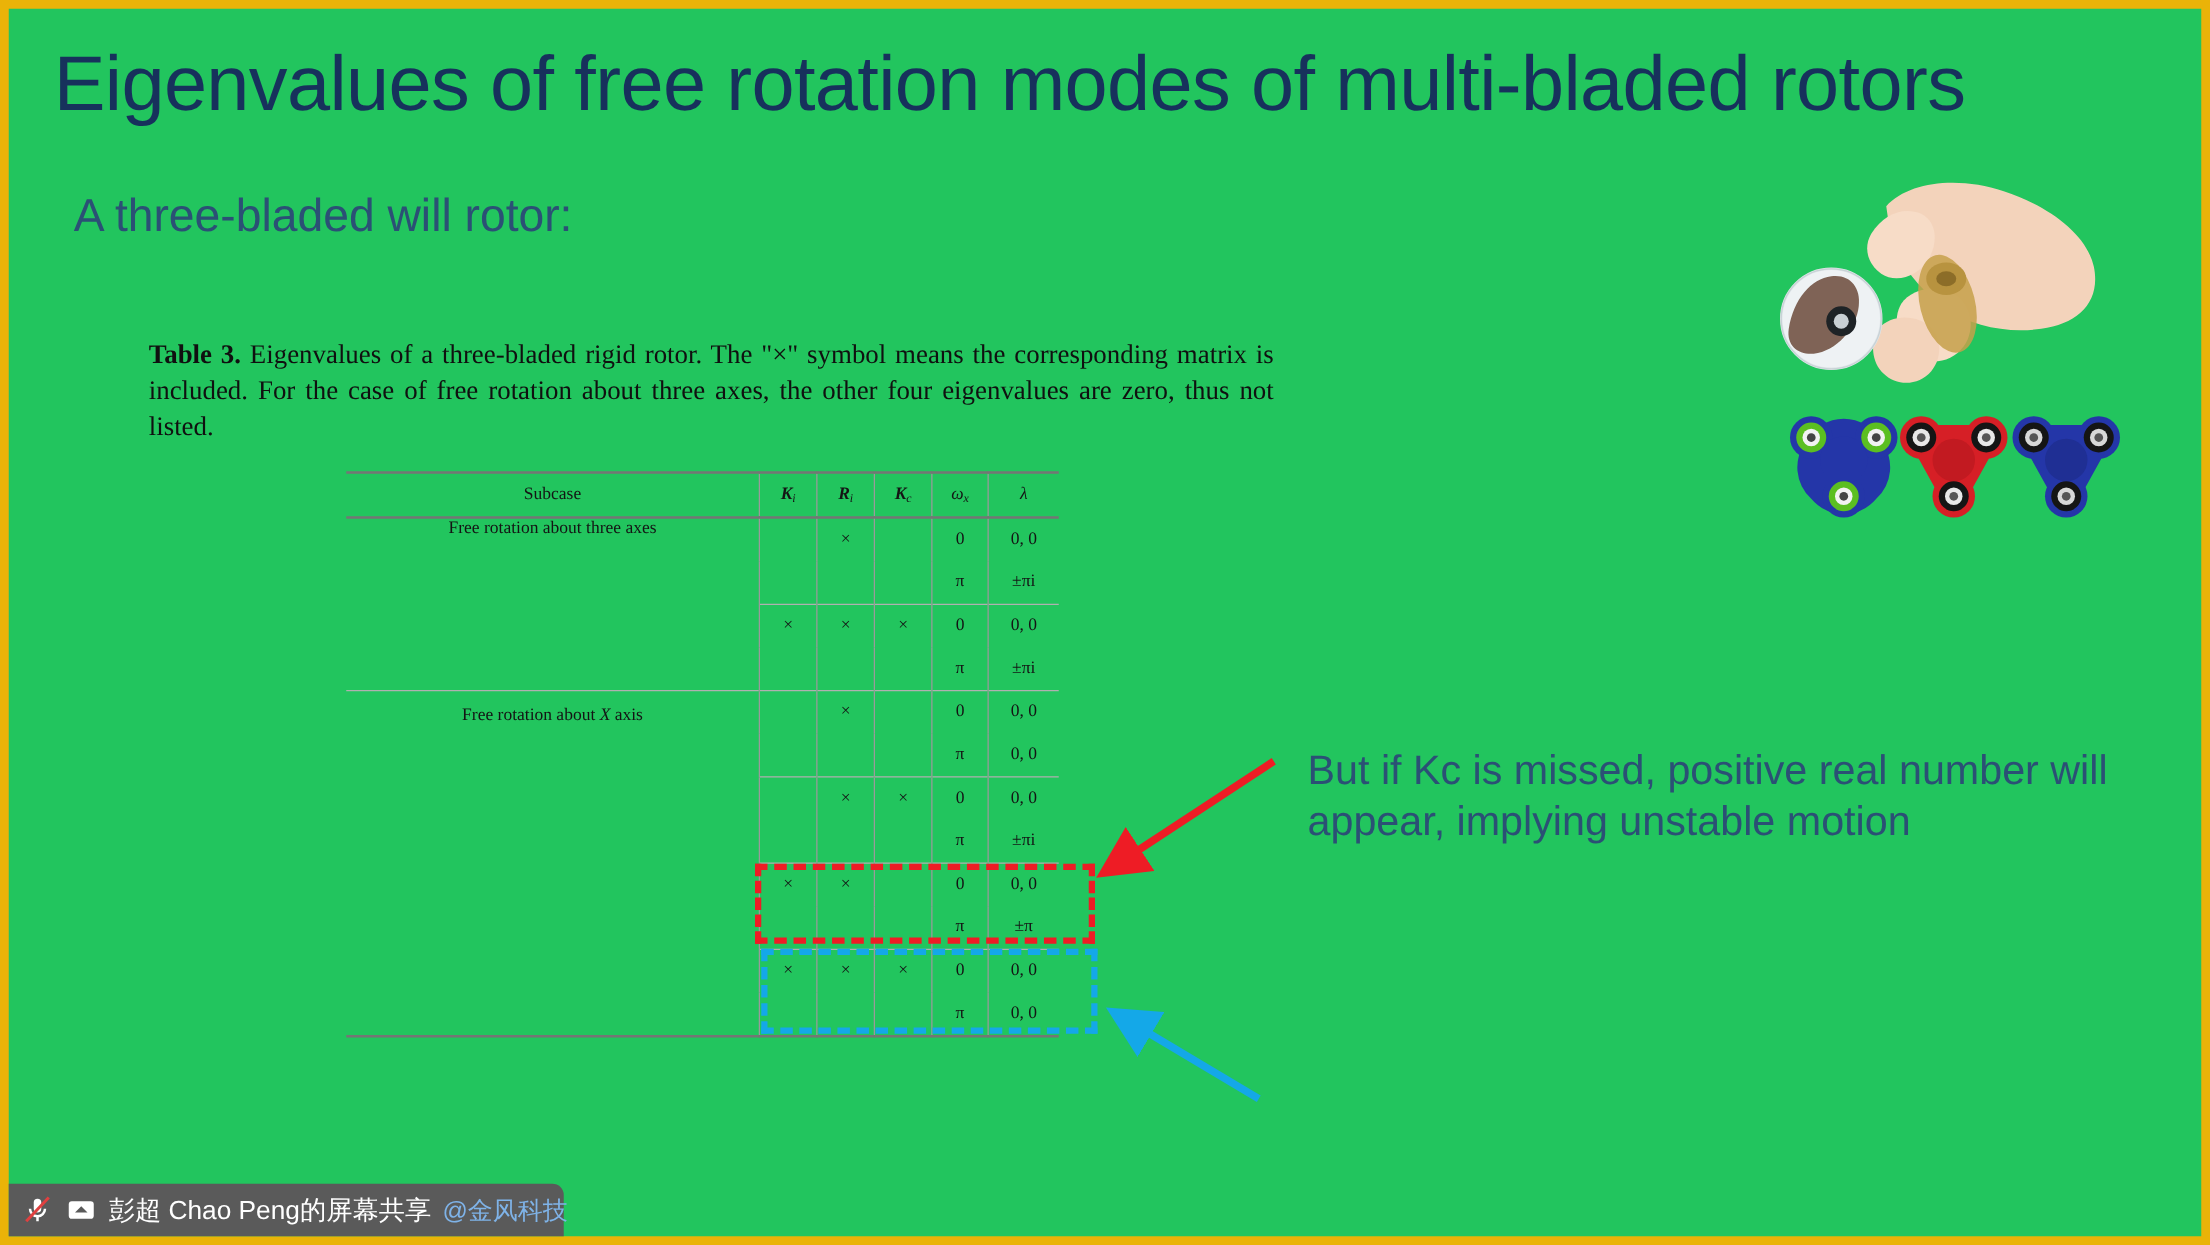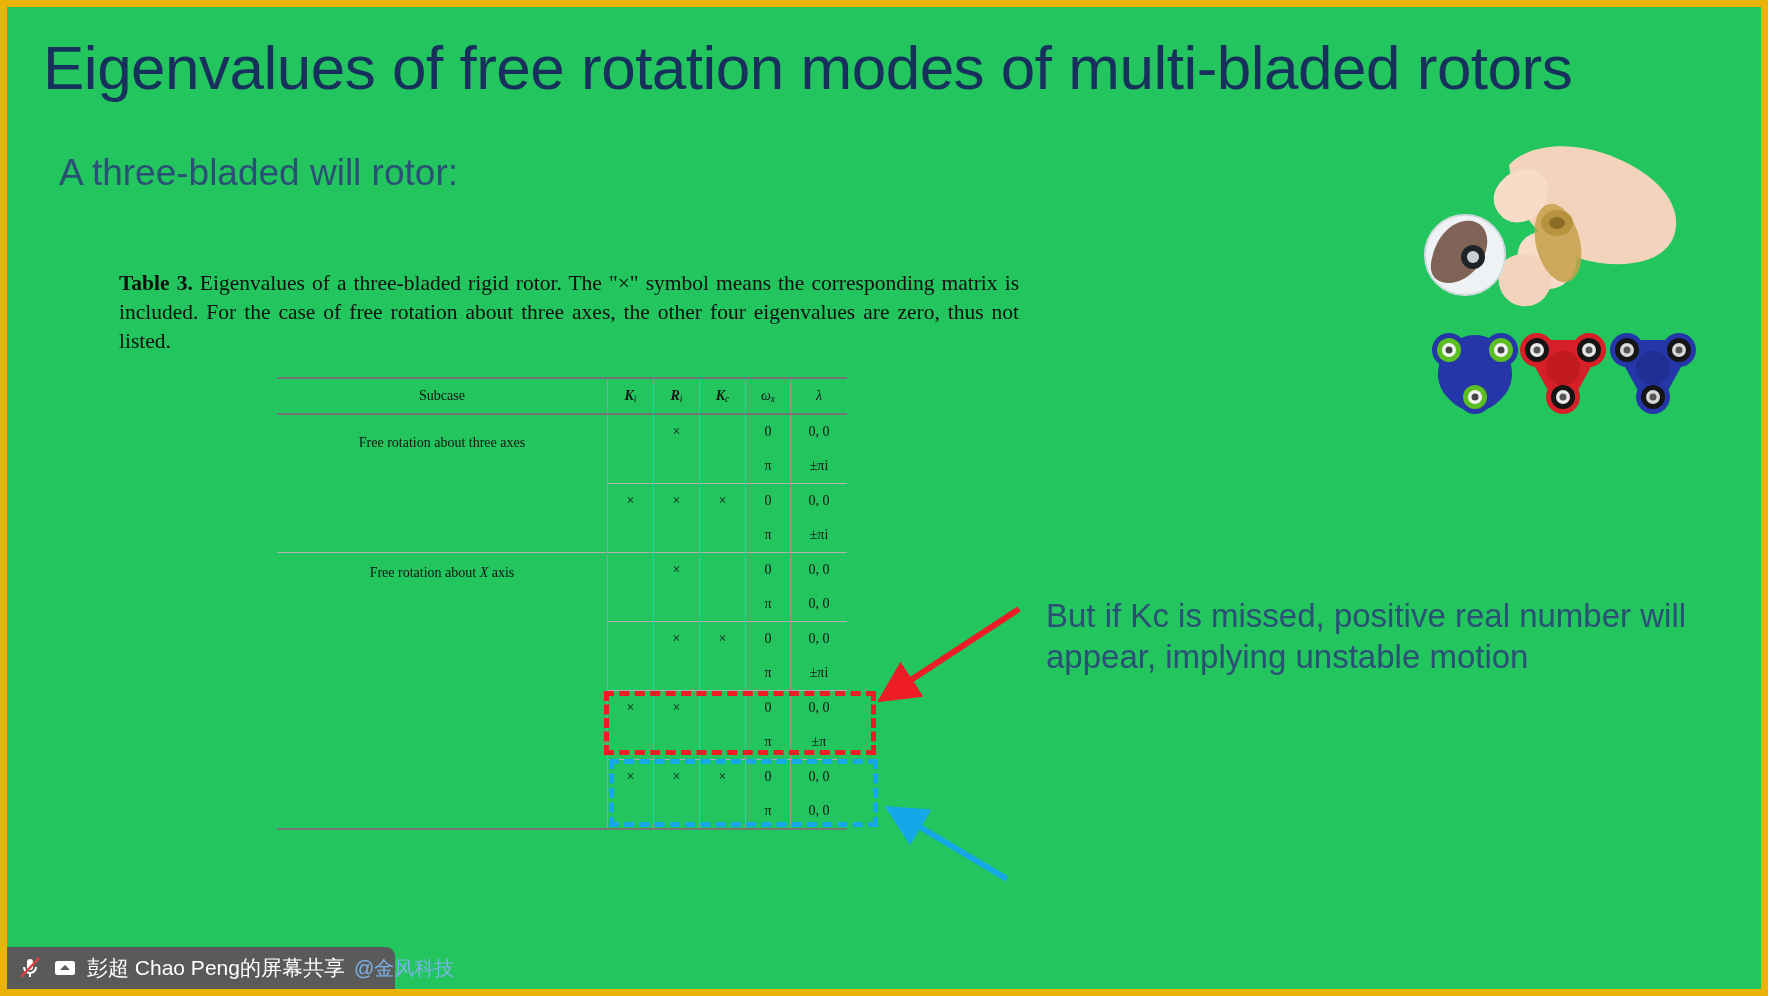--- a/index.html
+++ b/index.html
@@ -122,21 +122,21 @@
     left:1410px;top:128px;
     width:300px;height:290px;
   }
   .pic svg{display:block;}
 
   
   .taskbar{
     position:absolute;
     left:0;bottom:0;
     height:42px;
-    width:388px;
+    width:444px;
     background:#5a5a5a;
     border-top-right-radius:9px;
     display:flex;align-items:center;
     padding-left:10px;
     box-sizing:border-box;
     gap:9px;
   }
   .tb-text{
     color:#ffffff;
     font-size:21px;
@@ -169,21 +169,21 @@
           <th class="c-k vline"><span class="hdr-bold">K</span><span class="sub">i</span></th>
           <th class="c-k vline"><span class="hdr-bold">R</span><span class="sub">i</span></th>
           <th class="c-k vline"><span class="hdr-bold">K</span><span class="sub">c</span></th>
           <th class="c-w vline"><span class="it">ω</span><span class="sub">x</span></th>
           <th class="c-l vline"><span class="it">λ</span></th>
         </tr>
       </thead>
       <tbody>
 
         <tr>
-          <td class="c-sub" rowspan="4" style="vertical-align:top;padding-top:20px;">Free rotation about three axes</td>
+          <td class="c-sub" rowspan="4" style="vertical-align:top;padding-top:0;">Free rotation about three axes</td>
           <td class="c-k vline"></td>
           <td class="c-k vline">×</td>
           <td class="c-k vline"></td>
           <td class="c-w vline">0</td>
           <td class="c-l vline">0, 0</td>
         </tr>
         <tr class="thinrule">
           <td class="c-k vline"></td>
           <td class="c-k vline"></td>
           <td class="c-k vline"></td>

